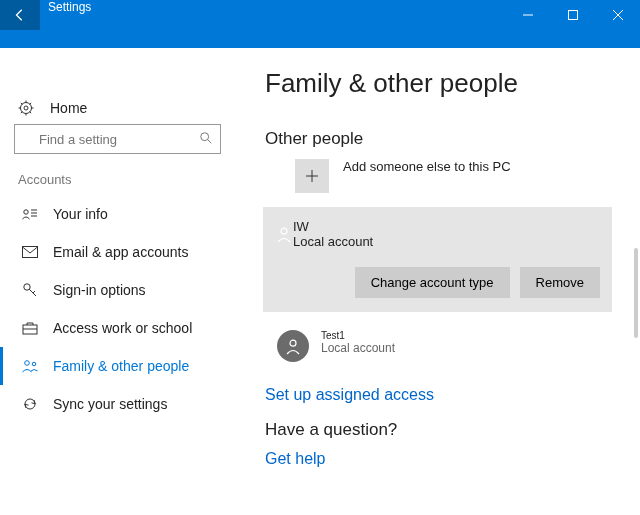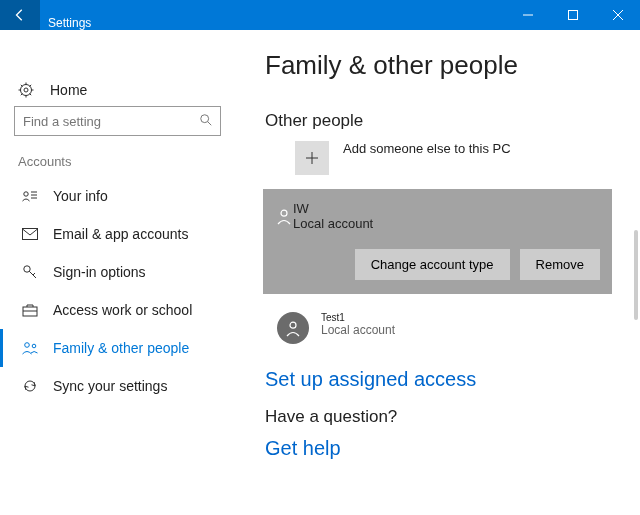--- a/index.html
+++ b/index.html
@@ -1,49 +1,49 @@
 <!DOCTYPE html>
 <html><head>
 <meta charset="utf-8">
 <style>
   * { margin:0; padding:0; box-sizing:border-box; font-family:"Segoe UI", Arial, sans-serif; }
   body { width:640px; height:515px; overflow:hidden; background:#fff; color:#222; font-size:13px; }
-  .titlebar { height:30px; background:#0078d7; color:#fff; display:flex; align-items:flex-end; }
+  .titlebar { height:48px; background:#0078d7; color:#fff; display:flex; align-items:flex-start; }
   .back-btn { width:40px; height:30px; display:flex; align-items:center; justify-content:center; background:#005a9e; }
   .title { padding-left:8px; font-size:12px; flex:1; }
   .win-controls { display:flex; }
   .win-btn { width:45px; height:30px; display:flex; align-items:center; justify-content:center; }
   .layout { display:flex; height:485px; }
   .sidebar { width:235px; padding:15px 0 0 0; border-right:none; }
   .home-row { display:flex; align-items:center; padding:6px 18px 8px 18px; font-size:14px;margin-top:31px; }
   .home-row .gear { width:18px; margin-right:14px; }
   .search-wrap { padding:0 14px 18px 14px; }
-  .search { width:100%; height:30px; border:1px solid #999; padding:0 30px 0 8px; font-size:13px; color:#666; background:#fff; }
+  .search { width:100%; height:30px; border:1px solid #999; padding:0 30px 0 24px; font-size:13px; color:#666; background:#fff; }
   .search-box { position:relative; }
   .search-icon { position:absolute; right:8px; top:7px; color:#666; }
   .group-label { padding:0 18px 8px 18px; color:#777; font-size:13px; }
   .nav-item { display:flex; align-items:center; height:38px; padding:0 18px; font-size:14px; cursor:pointer; border-left:3px solid transparent; }
   .nav-item .ic { width:18px; margin-right:14px; display:flex; align-items:center; justify-content:center; }
   .nav-item.active { color:#0078d7; border-left:3px solid #0078d7; }
   .main { flex:1; padding:20px 30px 0 30px; position:relative; overflow:hidden; }
   .scrollbar { position:absolute; right:2px; top:200px; width:4px; height:90px; background:#ccc; border-radius:2px; }
   h1 { font-weight:400; font-size:26px; margin-bottom:30px; }
   h2 { font-weight:400; font-size:17px; margin:14px 0 10px 0; }
   .desc { font-size:13px; line-height:1.45; margin-bottom:16px; color:#333; max-width:340px; }
   .add-row { display:flex; align-items:flex-start; margin-bottom:14px; cursor:pointer;padding-left:30px; }
   .plus-box { width:34px; height:34px; background:#ddd; display:flex; align-items:center; justify-content:center; margin-right:14px; }
   .account { display:flex; align-items:flex-start; padding:12px 12px 12px 12px; }
   .account .avatar { width:32px; height:32px; border-radius:50%; background:#6b6b6b; display:flex; align-items:center; justify-content:center; margin-right:12px; color:#fff; flex-shrink:0; }
   .account .name { font-size:10px; }
   .account .type { font-size:12px; color:#666; }
-  .selected-card { background:#a3a3a3; padding:12px 12px 14px 12px; margin:0 -2px 6px -2px; }
+  .selected-card { background:#e5e5e5; padding:12px 12px 14px 12px; margin:0 -2px 6px -2px; }
   .selected-card .top { display:flex; align-items:center; }
   .btn-row { display:flex; justify-content:flex-end; gap:10px; margin-top:18px; }
   .btn { background:#ccc; border:none; padding:8px 16px; font-size:13px; cursor:pointer; }
-  .link { color:#0066cc; font-size:20px; margin:12px 0 16px 0; display:block; cursor:pointer; }
+  .link { color:#0066cc; font-size:16px; margin:12px 0 16px 0; display:block; cursor:pointer; }
   svg { display:block; }
 </style>
 </head>
 <body>
 
 <div class="titlebar">
   <div class="back-btn">
     <svg width="14" height="14" viewBox="0 0 16 16">
         <path d="M10 2 L4 8 L10 14" stroke="#fff" stroke-width="1.5" fill="none"></path>
       </svg>

